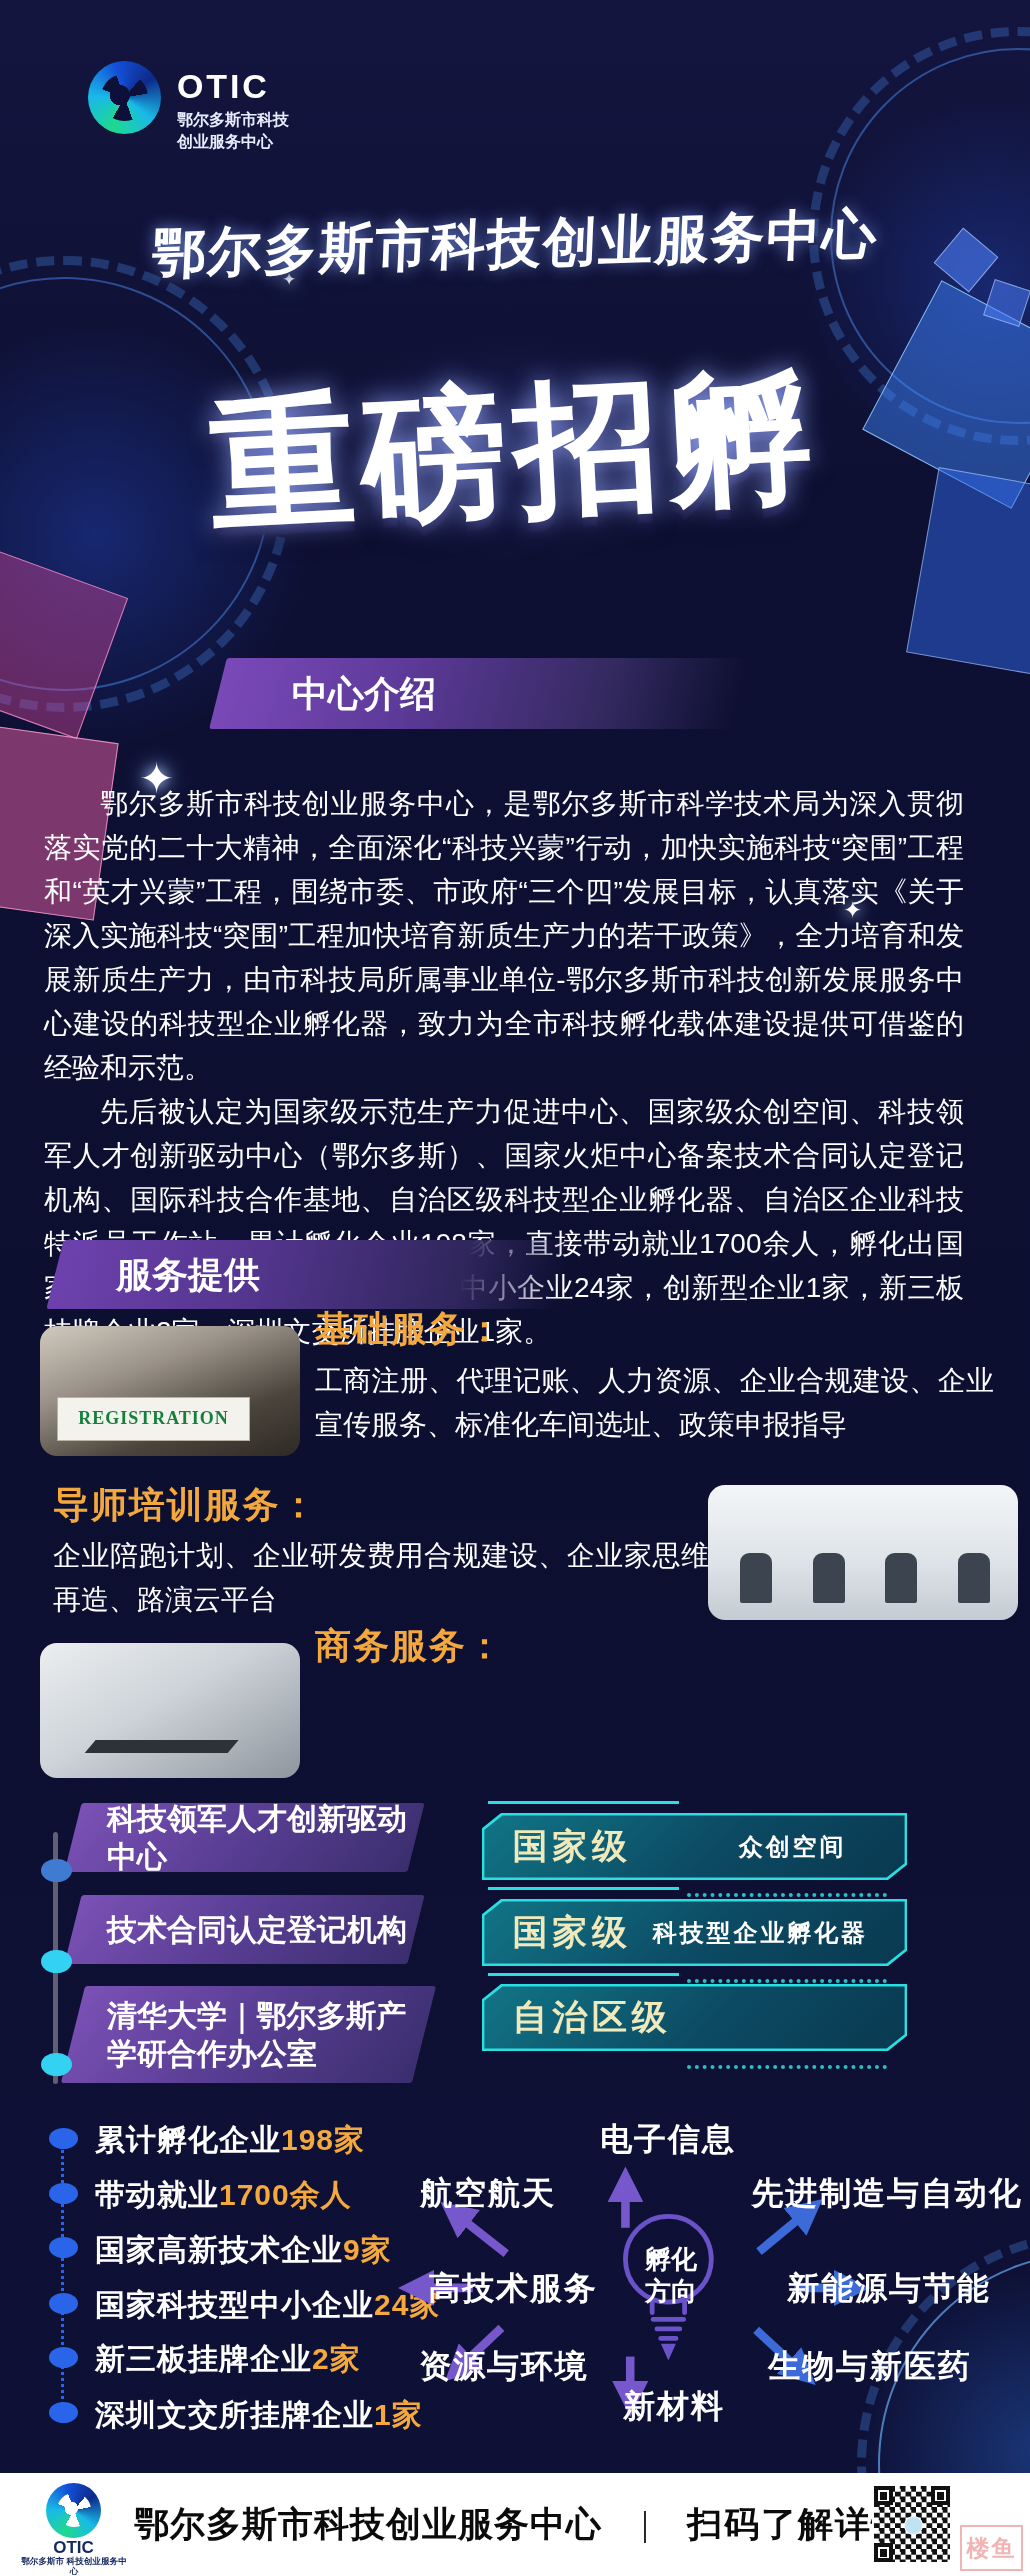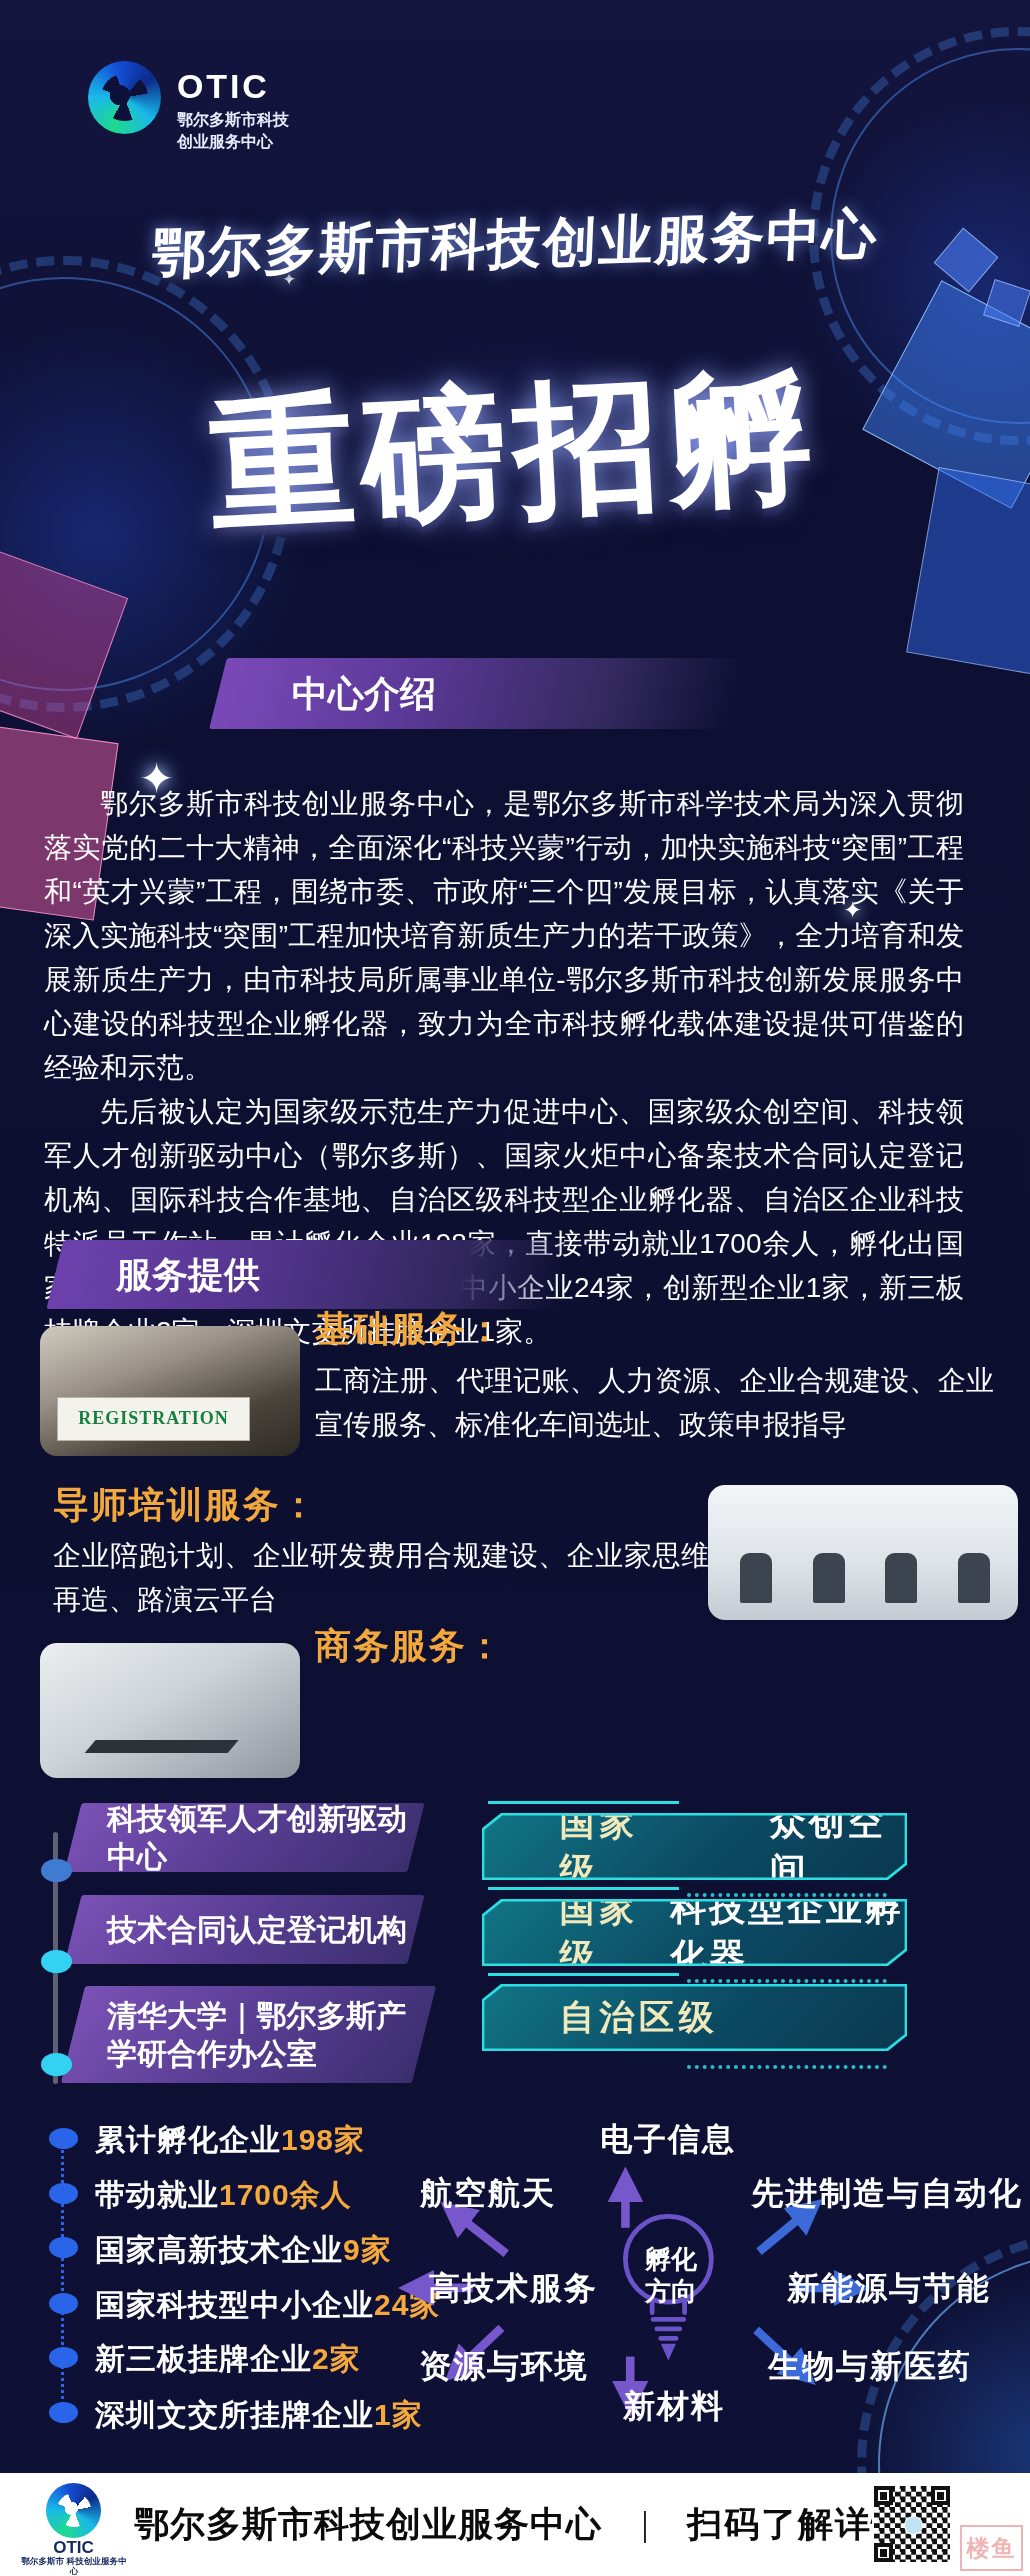--- a/index.html
+++ b/index.html
@@ -68,23 +68,23 @@
   .vline{left:53px;top:1832px;width:4.8px;height:252px;background:#5f6074;border-radius:2.9px;z-index:1;}
   .lbadge{position:absolute;z-index:2;transform:skewX(-14deg);
     background:linear-gradient(120deg,#7b51b6 0%,#5b3f96 45%,#3a2e6e 100%);border-radius:2.9px;
     display:flex;align-items:center;}
   .lbadge .t{transform:skewX(14deg);font-size:30px;font-weight:700;padding-left:34px;line-height:38px;}
   .dot{position:absolute;z-index:2;width:30.5px;height:23px;border-radius:50%;}
   .tealbox{position:absolute;z-index:2;background:#2adfe2;
     clip-path:polygon(19px 0,100% 0,100% calc(100% - 15.3px),calc(100% - 19px) 100%,0 100%,0 15.3px);}
   .tealbox .in{position:absolute;inset:2.4px;background:linear-gradient(135deg,#117586 0%,#0c4a63 55%,#093950 100%);
     clip-path:polygon(18px 0,100% 0,100% calc(100% - 14.3px),calc(100% - 18px) 100%,0 100%,0 14.3px);
-    display:flex;align-items:center;padding-left:75px;box-sizing:border-box;}
+    display:flex;align-items:center;padding-left:28px;box-sizing:border-box;}
   .tealbox .lvl{font-size:35px;font-weight:900;color:#efe9bc;letter-spacing:4.8px;}
-  .tealbox .nm{font-size:36px;font-weight:700;color:#fff;margin-left:21px;letter-spacing:2.9px;}
+  .tealbox .nm{font-size:24px;font-weight:700;color:#fff;margin-left:21px;letter-spacing:2.9px;}
   .tb1 .nm{margin-left:107px;}
   .tacc{position:absolute;z-index:2;background:#2adfe2;height:2.9px;}
   .tdot{position:absolute;z-index:2;width:200px;border-top:4.8px dotted rgba(42,223,226,.85);}
   
   .stat-line{left:61px;top:2143px;height:275px;border-left:3.8px dotted #2a64e8;z-index:1;}
   .sdot{position:absolute;z-index:2;width:29px;height:21px;border-radius:50%;background:#2a64e8;left:49px;}
   .stat{position:absolute;left:95px;z-index:2;font-size:30px;font-weight:700;letter-spacing:1px;white-space:nowrap;}
   .stat b{color:#f5a93d;font-weight:900;}
   
   .dlabel{position:absolute;z-index:2;font-size:32px;font-weight:900;letter-spacing:1.9px;transform:translateX(-50%);white-space:nowrap;}

